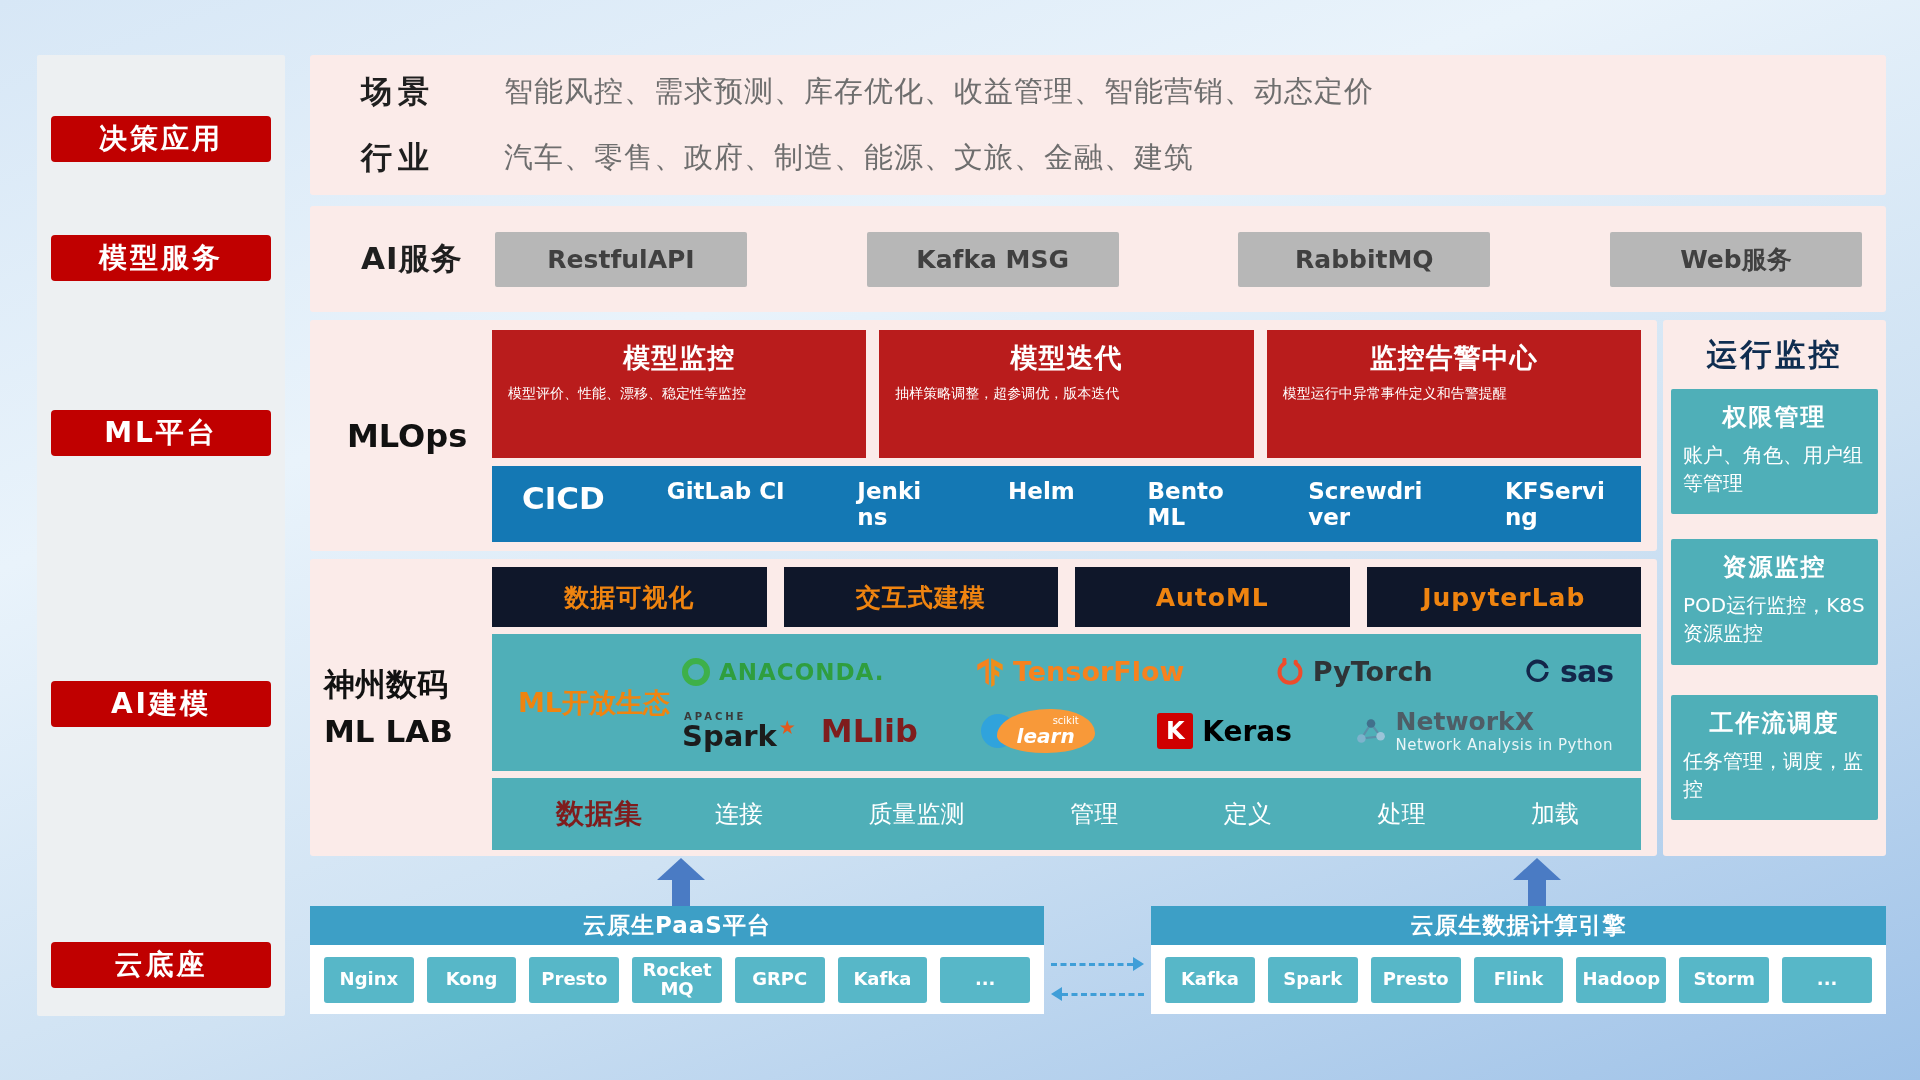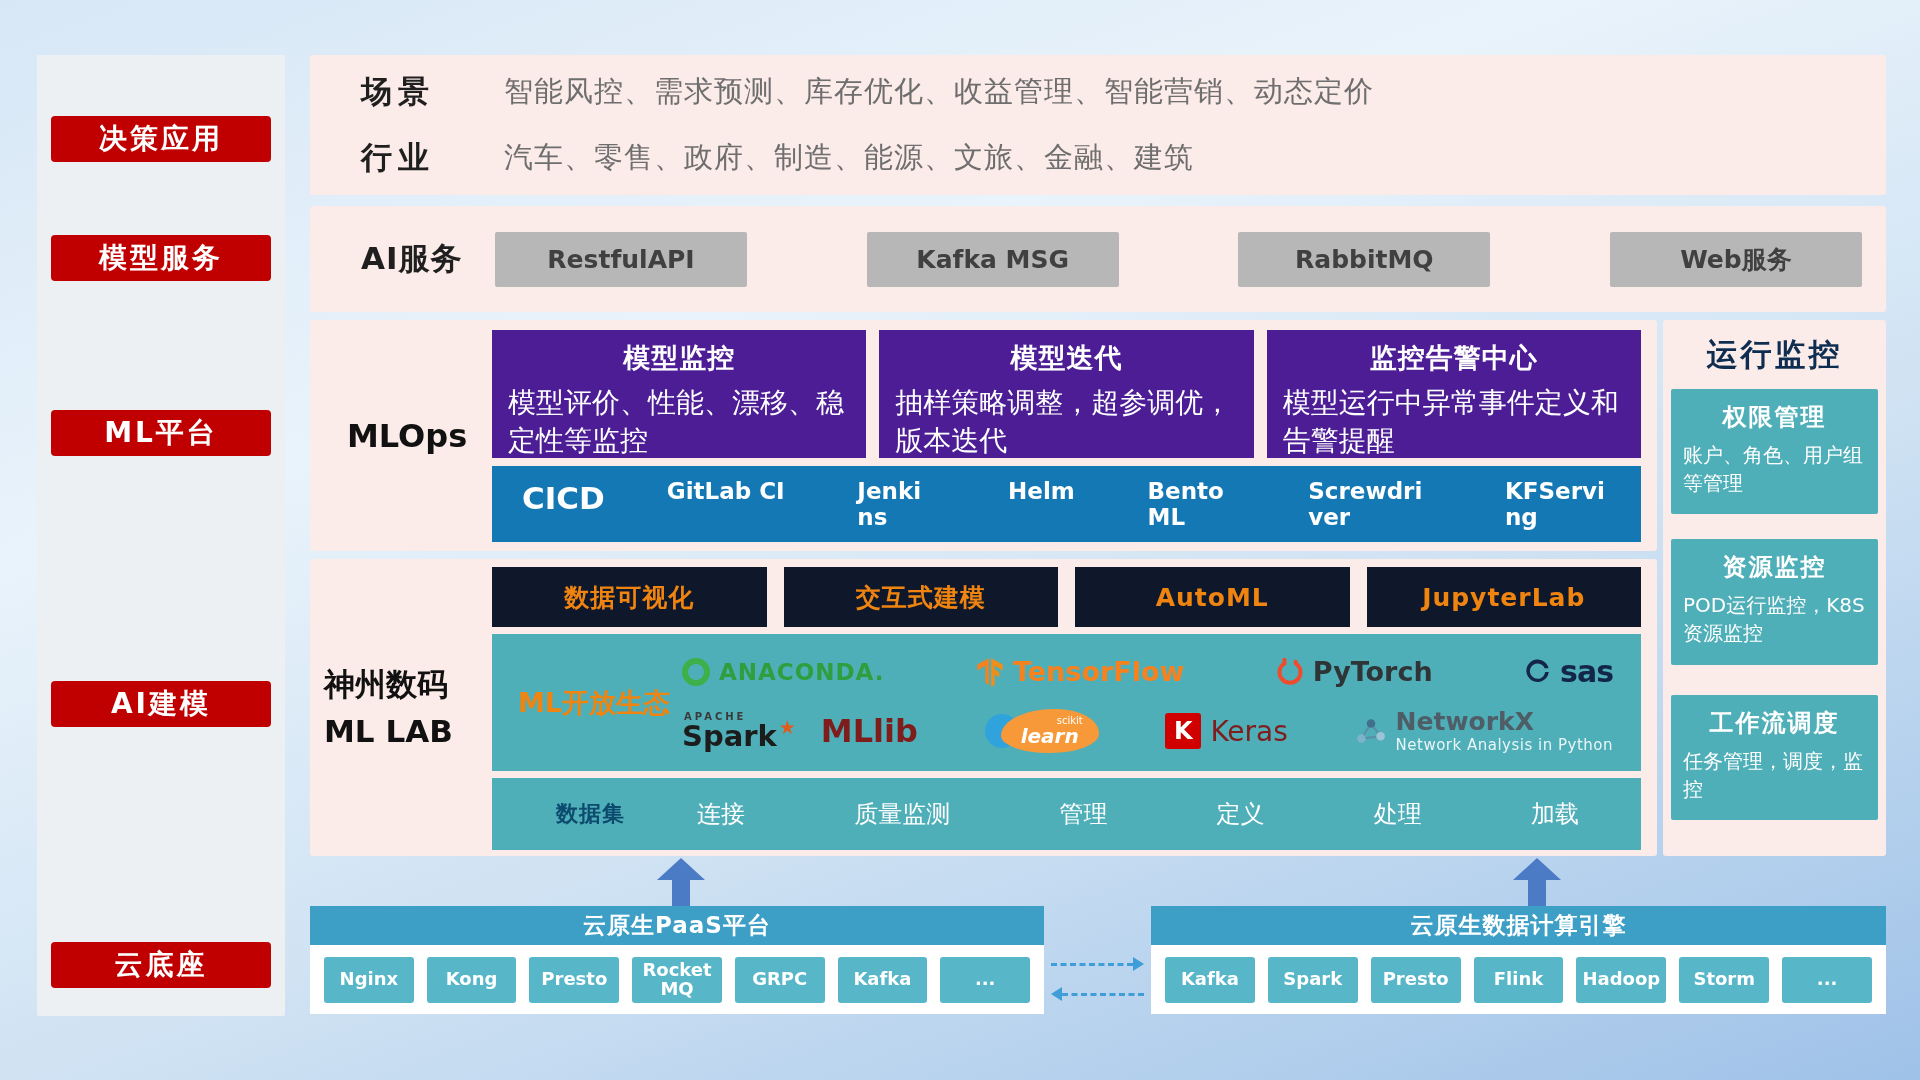--- a/index.html
+++ b/index.html
@@ -31,23 +31,23 @@
     font-size:31px; font-weight:bold; color:#1f1f1f; letter-spacing:1px; }
   .svc-buttons { position:absolute; left:185px; top:26px; width:1367px; display:flex; justify-content:space-between; }
   .gray-btn { width:252px; height:55px; background:#b7b7b7; color:#404040; font-size:25px; font-weight:bold;
     display:flex; align-items:center; justify-content:center; border-radius:2px; }
 
   
   .row3 { left:310px; top:320px; width:1347px; height:231px; }
   .row-label { position:absolute; left:37px; top:0; height:100%; display:flex; align-items:center;
     font-size:32px; font-weight:bold; color:#111; }
   .mlops-cards { position:absolute; left:182px; top:10px; width:1149px; height:128px; display:flex; gap:13px; }
-  .mcard { flex:1; background:#4c1d95; color:#fff; padding:10px 16px 0; }
+  .mcard { flex:1; background:#b91c1c; color:#fff; padding:10px 16px 0; }
   .mcard-title { text-align:center; font-size:27px; font-weight:bold; margin-bottom:8px; letter-spacing:1px; }
-  .mcard-desc { font-size:28px; line-height:1.35; }
+  .mcard-desc { font-size:14px; line-height:1.35; }
   .cicd-bar { position:absolute; left:182px; top:146px; width:1149px; height:76px; background:#1478b4;
     display:flex; align-items:flex-start; padding:12px 36px 0 30px; }
   .cicd-label { font-size:31px; font-weight:bold; color:#fff; margin-right:62px; margin-top:2px; }
   .cicd-items { flex:1; display:flex; justify-content:space-between; }
   .cicd-item { color:#fff; font-size:23px; font-weight:bold; line-height:1.15; word-break:break-all; }
 
   
   .row4 { left:310px; top:559px; width:1347px; height:297px; }
   .mllab-label { position:absolute; left:14px; top:0; width:166px; height:100%; display:flex; flex-direction:column;
     justify-content:center; font-size:31px; font-weight:bold; color:#111; line-height:1.5; }
@@ -72,27 +72,27 @@
   .mllib-text { font-size:32px; font-weight:800; color:#7f1d1d; margin-left:16px; }
   .skl { position:relative; margin-left:16px; }
   .skl-blue { position:absolute; left:-16px; top:5px; width:34px; height:34px; border-radius:50%; background:#30a3dc; }
   .skl-orange { position:relative; width:98px; height:44px; background:#f89939;
     border-radius:55% 45% 50% 50% / 62% 55% 45% 40%;
     display:flex; flex-direction:column; align-items:center; justify-content:center; }
   .skl-top { font-size:10px; color:#fff; line-height:1;margin-left:40px; }
   .skl-main { font-size:20px; color:#fff; font-style:italic; font-weight:bold; line-height:1.05; }
   .keras-badge { width:36px; height:36px; background:#d00000; color:#fff; display:flex; align-items:center;
     justify-content:center; font-size:24px; font-weight:bold; border-radius:3px; }
-  .keras-text { font-size:28px; font-weight:400; color:#7f1d1d; }
+  .keras-text { font-size:28px; font-weight:700; color:#000000; }
   .nx-stack { display:flex; flex-direction:column; line-height:1.15; }
   .nx-text { font-size:25px; font-weight:bold; color:#4e5d66; }
   .nx-sub { font-size:15px; color:#e9f5f7; letter-spacing:.5px;text-align:center; }
   .dataset-bar { position:absolute; left:182px; top:219px; width:1149px; height:72px; background:#4fafb8;
     display:flex; align-items:center; padding:0 62px 0 64px; }
-  .dataset-label { color:#0c4a6e; font-size:22px; font-weight:bold; margin-right:72px; letter-spacing:1px; }
+  .dataset-label { color:#7f1d1d; font-size:28px; font-weight:bold; margin-right:72px; letter-spacing:1px; }
   .dataset-items { flex:1; display:flex; justify-content:space-between; color:#fff; font-size:24px; }
 
   
   .monitor { left:1663px; top:320px; width:223px; height:536px; }
   .monitor-title { text-align:center; margin-top:14px; font-size:31px; font-weight:bold; color:#0f2d50; letter-spacing:3px; }
   .mon-card { position:absolute; left:8px; width:207px; background:#4fafb8; color:#fff; border-radius:2px; padding:12px 12px 0; }
   .mon-title { text-align:center; font-size:24px; font-weight:bold; margin-bottom:8px; letter-spacing:2px; }
   .mon-desc { font-size:20px; line-height:1.4; }
 
   

